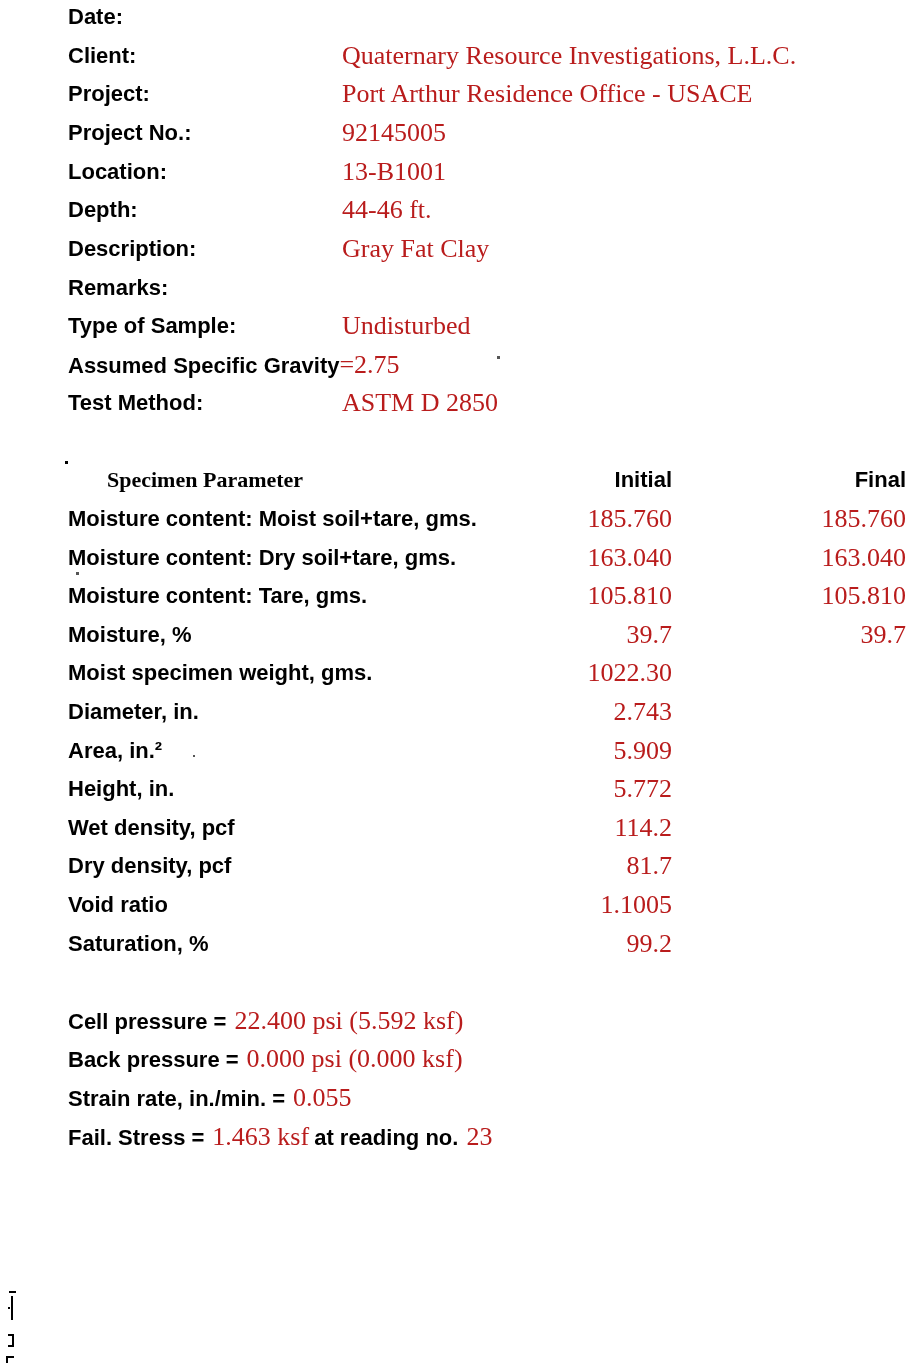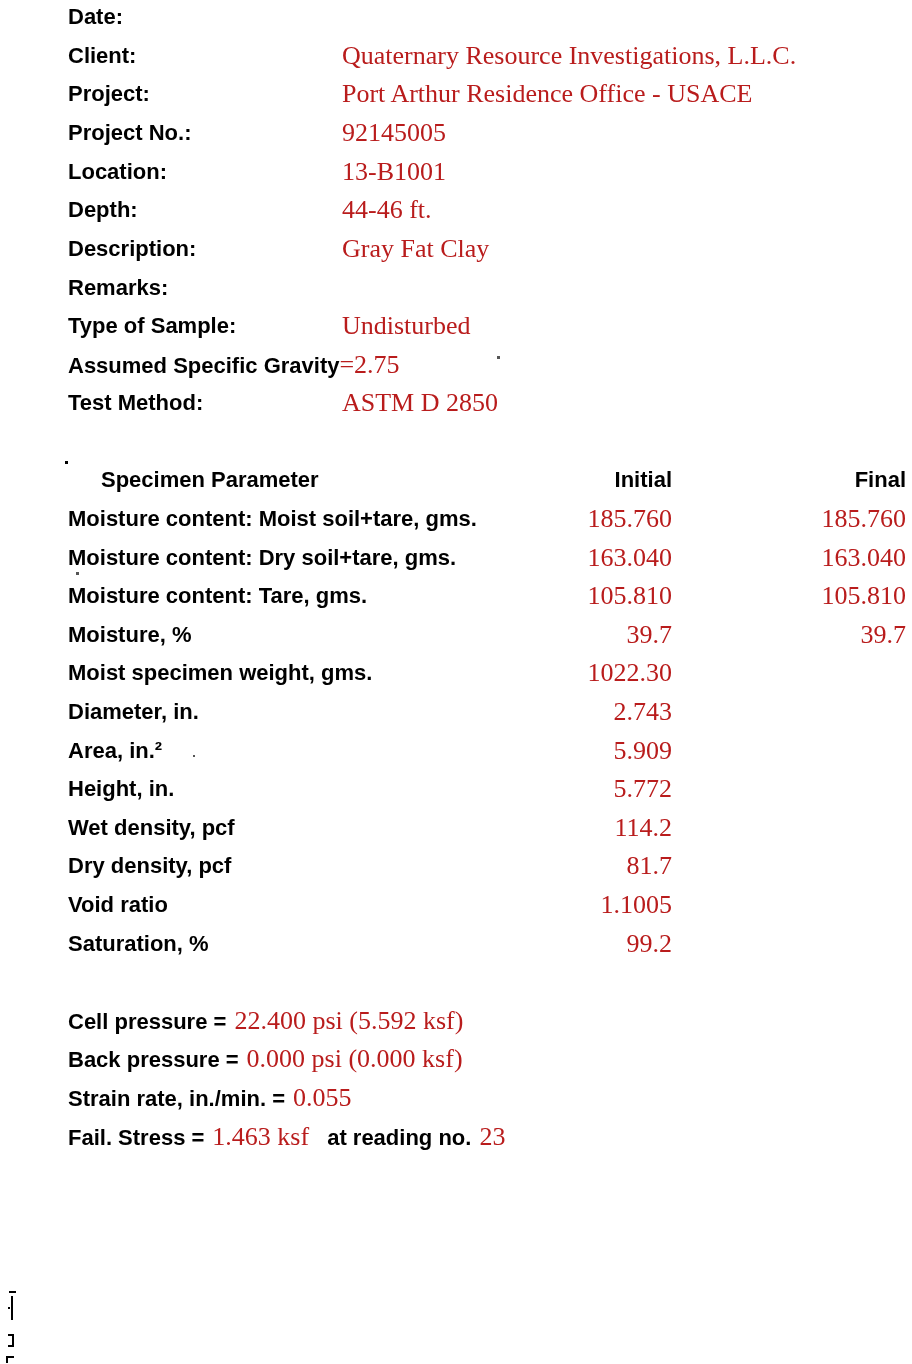--- a/index.html
+++ b/index.html
@@ -34,27 +34,27 @@
     color: #000000;
   }
   .val {
     font-family: "Liberation Serif", "DejaVu Serif", serif;
     font-size: 26px;
     color: #b91c1c;
   }
   
   .pos-lbl   { position: absolute; left: 68px;  top: 0; line-height: 39px; }
   .pos-val   { position: absolute; left: 342px; top: 0; line-height: 39px; }
-  .pos-param { position: absolute; left: 101px;  top: 0; line-height: 39px; }
+  .pos-param { position: absolute; left: 107px;  top: 0; line-height: 39px; font-family: Liberation Serif, serif; }
   .pos-init  { position: absolute; right: 240px; top: 0; line-height: 39px; text-align: right; }
   .pos-fin   { position: absolute; right: 6px;   top: 0; line-height: 39px; text-align: right; }
   
   .flow { padding-left: 68px; }
   .gap-r { margin-right: 8px; }
-  .gap-l { margin-left: 18px; }
+  .gap-l { margin-left: 5px; }
   
   .art { position: absolute; background: #000000; }
   .art-faint { position: absolute; background: #555555; }
 </style>
 </head>
 <body>
 
 <div class="doc">
 
   <div class="line" style="top:-3px">

